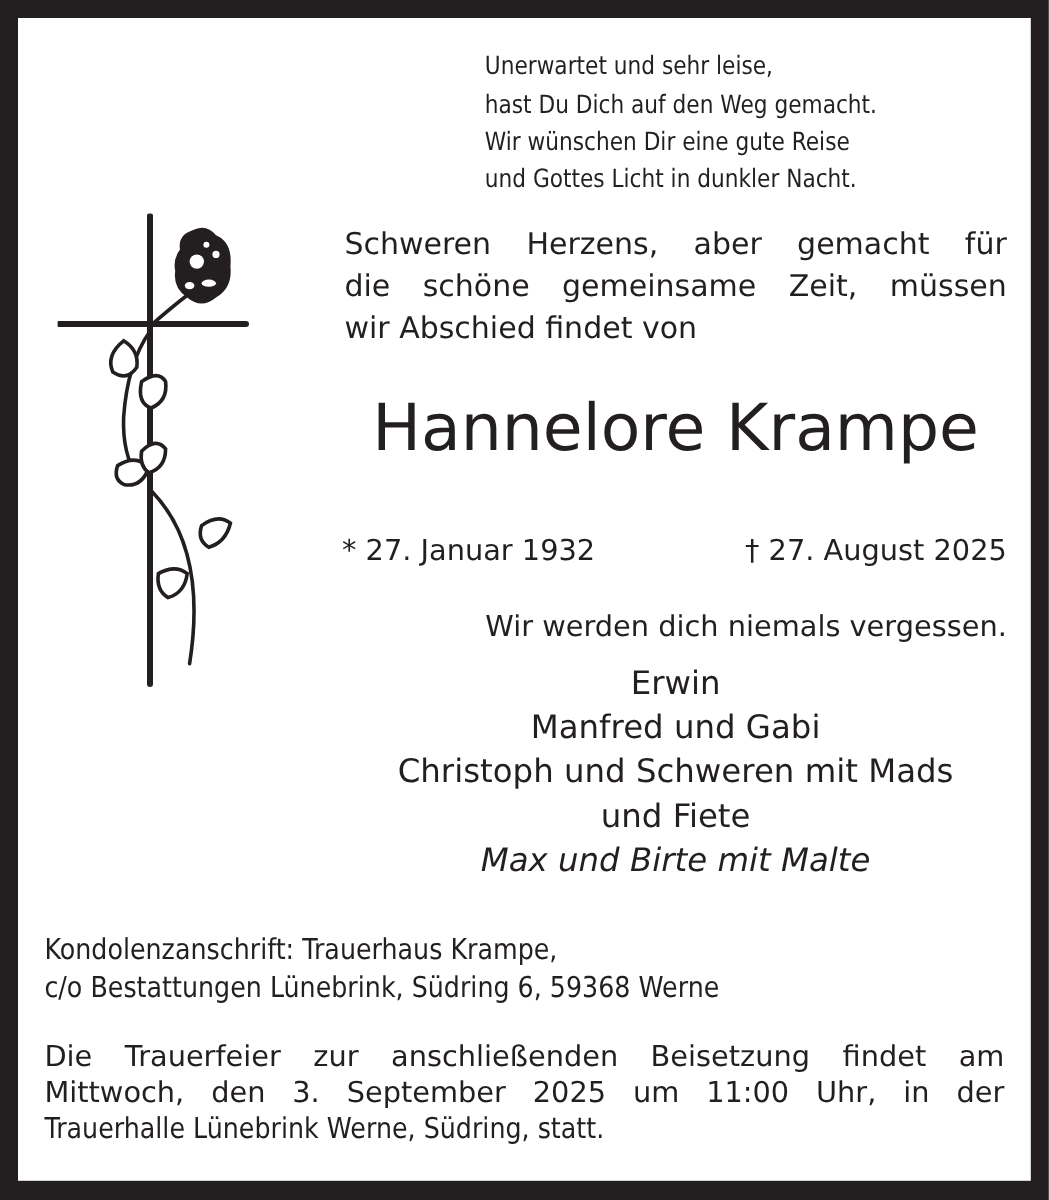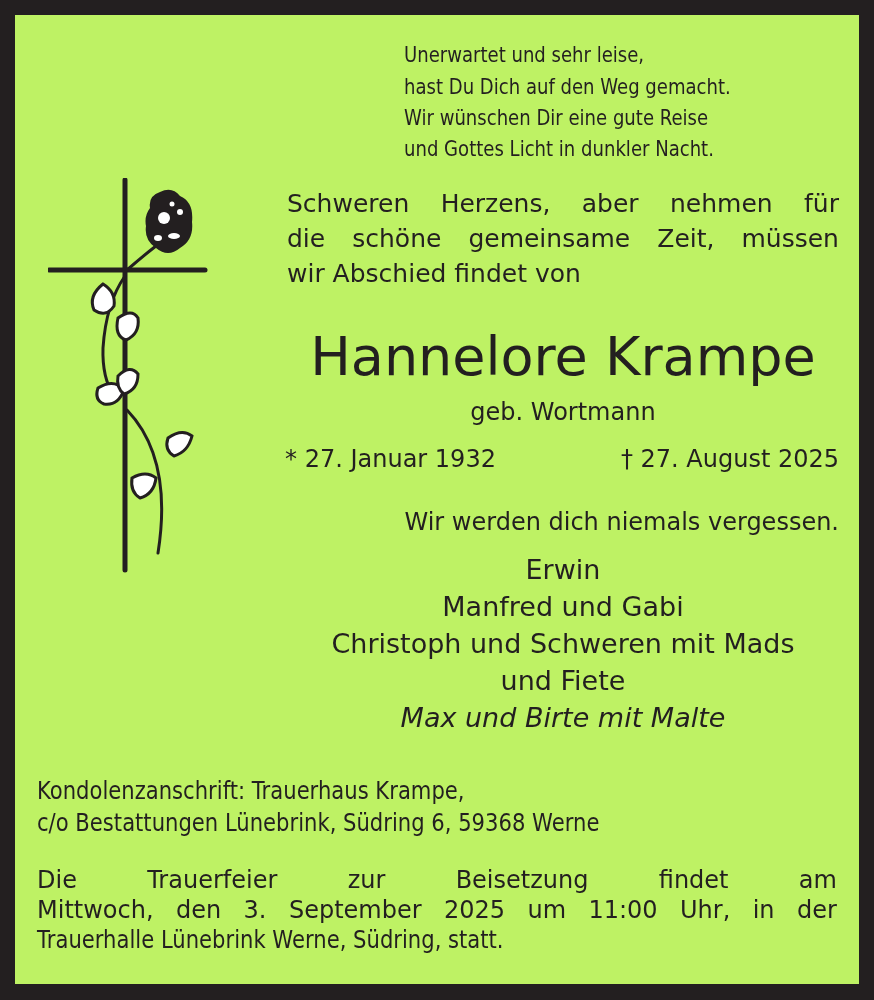--- a/index.html
+++ b/index.html
@@ -1,18 +1,18 @@
 <!DOCTYPE html>
 <html><head>
 <meta charset="utf-8">
 <style>
   html, body { margin:0; padding:0; }
   body { width:874px; height:1000px; background:#231f20; position:relative; overflow:hidden;
          font-family:"DejaVu Sans", sans-serif; color:#231f20; }
-  .card { position:absolute; left:15px; top:15px; width:844px; height:969px; background:#bef264; }
+  .card { position:absolute; left:15px; top:15px; width:844px; height:969px; background:#ffffff; }
   .line { position:absolute; white-space:nowrap; line-height:1; }
   .poem { font-size:21px; }
   .intro { font-size:25px; }
   .just { display:flex; justify-content:space-between; }
   .name { font-size:54px; }
   .mid { font-size:24px; }
   .fam { font-size:27px; text-align:center; }
   .addr { font-size:24px; }
   .cross-wrap { position:absolute; left:33px; top:163px; }
 </style>
@@ -61,35 +61,34 @@
         <path d="M84 300 Q98 292 108 300 Q106 316 92 320 Q82 314 84 300 Z"></path>
       </g>
     </svg>
   </div>
 
   <div>
     <div class="line intro just" style="left:272px; top:176px; width:552px;">
       <span>Schweren</span>
       <span>Herzens,</span>
       <span>aber</span>
-      <span>nehmen</span>
+      <span>gemacht</span>
       <span>für</span>
     </div>
     <div class="line intro just" style="left:272px; top:211px; width:552px;">
       <span>die</span>
       <span>schöne</span>
       <span>gemeinsame</span>
       <span>Zeit,</span>
       <span>müssen</span>
     </div>
     <div class="line intro" style="left:272px; top:246px;">wir Abschied findet von</div>
   </div>
 
   <div class="line name" style="left:272px; top:295px; width:552px; text-align:center;margin-top:20px;">Hannelore Krampe</div>
-  <div class="line mid" style="left:272px; top:385px; width:552px; text-align:center;">geb. Wortmann</div>
 
   <div class="line mid just" style="left:270px; top:432px; width:554px;">
     <span>* 27. Januar 1932</span>
     <span>† 27. August 2025</span>
   </div>
 
   <div class="line mid" style="left:272px; top:495px; width:552px; text-align:right;">Wir werden dich niemals vergessen.</div>
 
   <div>
     <div class="line fam" style="left:272px; top:541px; width:552px;">Erwin</div>
@@ -102,20 +101,21 @@
   <div>
     <div class="line addr" style="left:22px; top:764px; transform:scaleX(0.88); transform-origin:left top;">Kondolenzanschrift: Trauerhaus Krampe,</div>
     <div class="line addr" style="left:22px; top:796px; transform:scaleX(0.88); transform-origin:left top;">c/o Bestattungen Lünebrink, Südring 6, 59368 Werne</div>
   </div>
 
   <div>
     <div class="line addr just" style="left:22px; top:853px; width:800px;">
       <span>Die</span>
       <span>Trauerfeier</span>
       <span>zur</span>
+      <span>anschließenden</span>
       <span>Beisetzung</span>
       <span>findet</span>
       <span>am</span>
     </div>
     <div class="line addr just" style="left:22px; top:883px; width:800px;">
       <span>Mittwoch,</span>
       <span>den</span>
       <span>3.</span>
       <span>September</span>
       <span>2025</span>

